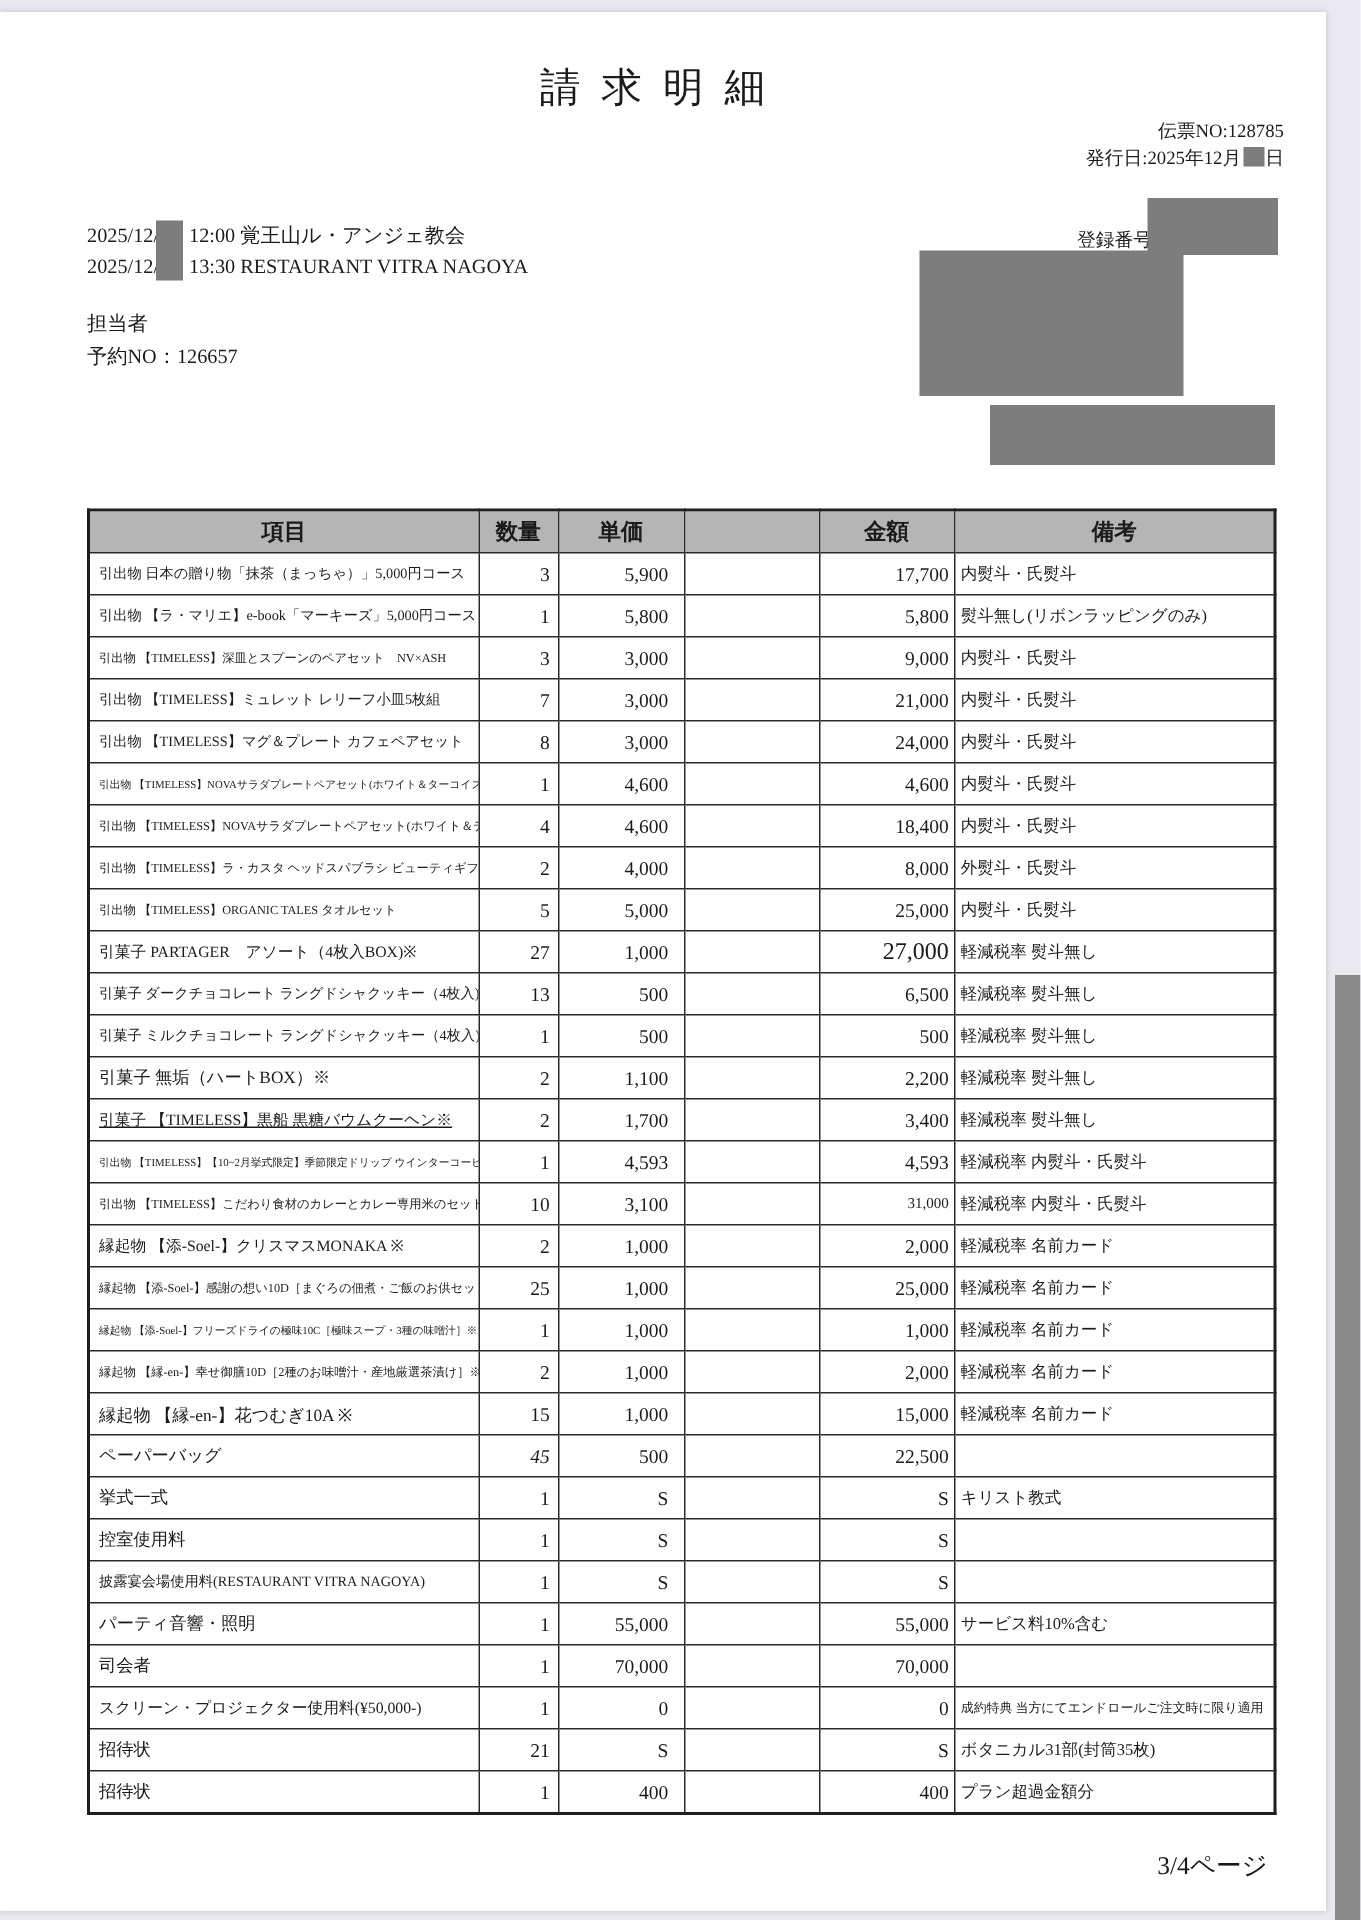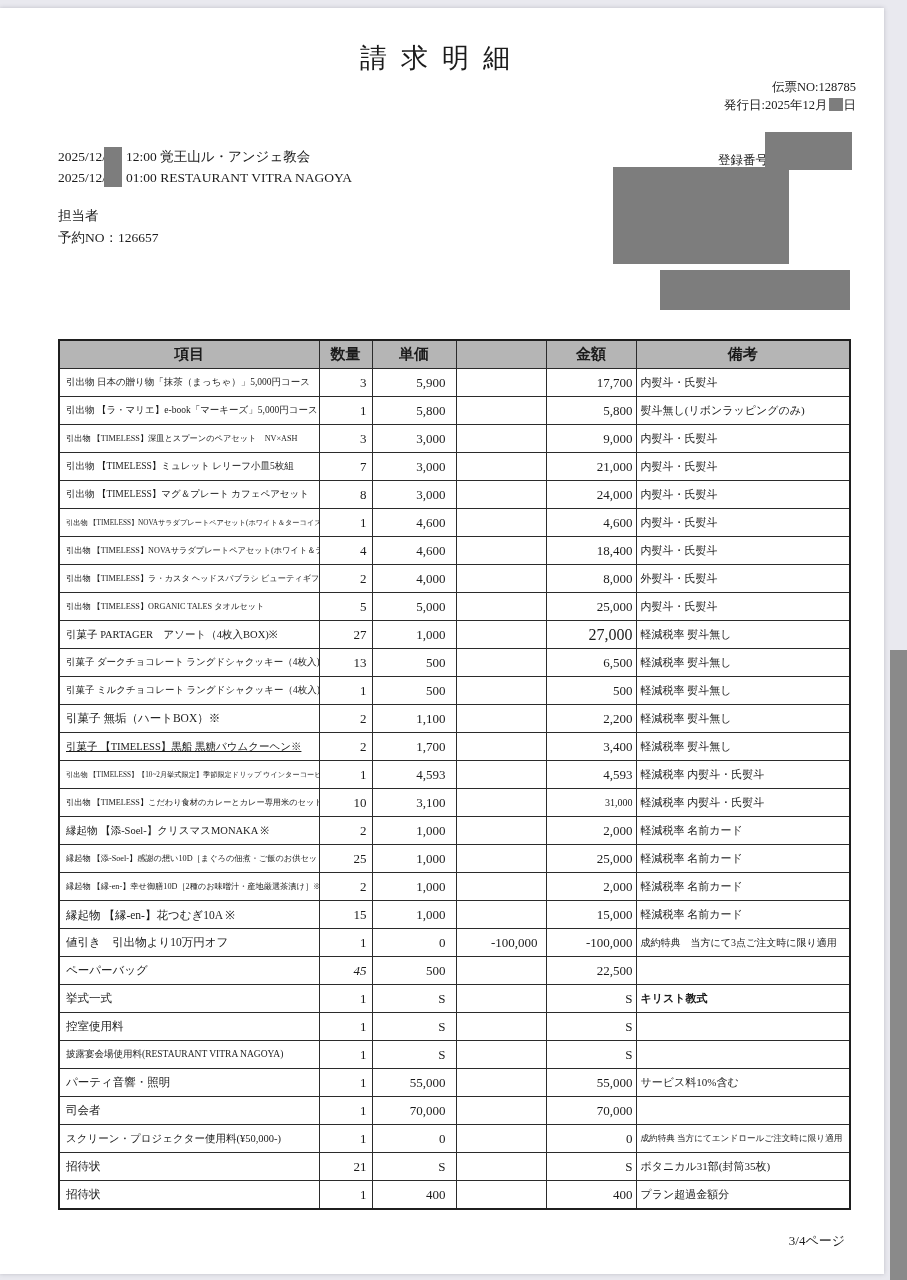--- a/index.html
+++ b/index.html
@@ -42,42 +42,42 @@
     background:var(--header-bg,#b5b5b5); height:25px;
     font-size:15px; font-weight:bold; text-align:center;
   }
   table.invoice tbody td { height:25px; }
   .td-item   { text-align:left;  padding:0 3px 0 6px; }
   .td-qty    { text-align:right; padding-right:5px; }
   .td-unit   { text-align:right; padding-right:10px; }
   .td-adj    { text-align:right; padding-right:8px; }
   .td-amount { text-align:right; padding-right:3px; }
   .td-note   { text-align:left;  padding-left:4px; }
-  .page-indicator { position:absolute; top:1224px; right:39px; font-size:13px; }
+  .page-indicator { position:absolute; top:1224px; right:39px; font-size:17px; }
   .scrollbar-thumb {
     position:absolute; left:890px; top:650px; width:17px; height:630px;
     background:var(--scrollbar,#8a8a8a);
   }
 </style>
 </head>
 <body>
 
 <div class="viewport" style="--header-bg: #b5b5b5; --redaction: #7d7d7d; --canvas-bg: #e9e9ef; --scrollbar: #8a8a8a;">
 
   <div class="page">
 
     <div class="doc-title">請求明細</div>
 
     <div class="meta-block">
       <div>伝票NO:128785</div>
       <div><span>発行日:2025年12月</span><span class="redact-xs"></span><span>日</span></div>
     </div>
 
     <div class="sched-line" style="top:140px;"><span>2025/12/</span><span class="sched-spacer"></span><span>12:00 覚王山ル・アンジェ教会</span></div>
-    <div class="sched-line" style="top:162px;"><span>2025/12/</span><span class="sched-spacer"></span><span>01:00 RESTAURANT VITRA NAGOYA</span></div>
+    <div class="sched-line" style="top:162px;"><span>2025/12/</span><span class="sched-spacer"></span><span>13:30 RESTAURANT VITRA NAGOYA</span></div>
 
     <div class="staff-line" style="top:199px;">担当者</div>
     <div class="staff-line" style="top:221px;">予約NO：126657</div>
 
     <div class="reg-label">登録番号</div>
 
     <div class="redact" style="left:104px; top:139px; width:18px; height:40px;"></div>
     <div class="redact" style="left:765px; top:124px; width:87px; height:38px;"></div>
     <div class="redact" style="left:613px; top:159px; width:176px; height:97px;"></div>
     <div class="redact" style="left:660px; top:262px; width:190px; height:40px;"></div>
@@ -240,58 +240,58 @@
           </tr>
           <tr>
             <td class="td-item" style="font-size: 8.2px;">縁起物 【添-Soel-】感謝の想い10D［まぐろの佃煮・ご飯のお供セット］※</td>
             <td class="td-qty" style="font-size: 13px;">25</td>
             <td class="td-unit" style="font-size: 13px;">1,000</td>
             <td class="td-adj" style="font-size: 13px;"></td>
             <td class="td-amount" style="font-size: 13px;">25,000</td>
             <td class="td-note" style="font-size: 11px;">軽減税率 名前カード</td>
           </tr>
           <tr>
+            <td class="td-item" style="font-size: 7.2px;">縁起物 【添-Soel-】フリーズドライの極味10C［極味スープ・3種の味噌汁］※</td>
+            <td class="td-qty" style="font-size: 13px;">1</td>
+            <td class="td-unit" style="font-size: 13px;">1,000</td>
+            <td class="td-adj" style="font-size: 13px;"></td>
+            <td class="td-amount" style="font-size: 13px;">1,000</td>
+            <td class="td-note" style="font-size: 11px;">軽減税率 名前カード</td>
+          </tr>
+          <tr>
             <td class="td-item" style="font-size: 8.2px;">縁起物 【縁-en-】幸せ御膳10D［2種のお味噌汁・産地厳選茶漬け］※</td>
             <td class="td-qty" style="font-size: 13px;">2</td>
             <td class="td-unit" style="font-size: 13px;">1,000</td>
             <td class="td-adj" style="font-size: 13px;"></td>
             <td class="td-amount" style="font-size: 13px;">2,000</td>
             <td class="td-note" style="font-size: 11px;">軽減税率 名前カード</td>
           </tr>
           <tr>
             <td class="td-item" style="font-size: 11.5px;">縁起物 【縁-en-】花つむぎ10A ※</td>
             <td class="td-qty" style="font-size: 13px;">15</td>
             <td class="td-unit" style="font-size: 13px;">1,000</td>
             <td class="td-adj" style="font-size: 13px;"></td>
             <td class="td-amount" style="font-size: 13px;">15,000</td>
             <td class="td-note" style="font-size: 11px;">軽減税率 名前カード</td>
-          </tr>
-          <tr>
-            <td class="td-item" style="font-size: 11.5px;">値引き　引出物より10万円オフ</td>
-            <td class="td-qty" style="font-size: 13px;">1</td>
-            <td class="td-unit" style="font-size: 13px;">0</td>
-            <td class="td-adj" style="font-size: 13px;">-100,000</td>
-            <td class="td-amount" style="font-size: 13px;">-100,000</td>
-            <td class="td-note" style="font-size: 10px;">成約特典　当方にて3点ご注文時に限り適用</td>
           </tr>
           <tr>
             <td class="td-item" style="font-size: 11.5px;">ペーパーバッグ</td>
             <td class="td-qty" style="font-size: 13px; font-style: italic;">45</td>
             <td class="td-unit" style="font-size: 13px;">500</td>
             <td class="td-adj" style="font-size: 13px;"></td>
             <td class="td-amount" style="font-size: 13px;">22,500</td>
             <td class="td-note" style="font-size: 11px;"></td>
           </tr>
           <tr>
             <td class="td-item" style="font-size: 11.5px;">挙式一式</td>
             <td class="td-qty" style="font-size: 13px;">1</td>
             <td class="td-unit" style="font-size: 13px;">S</td>
             <td class="td-adj" style="font-size: 13px;"></td>
             <td class="td-amount" style="font-size: 13px;">S</td>
-            <td class="td-note" style="font-size: 11px; font-weight: bold;">キリスト教式</td>
+            <td class="td-note" style="font-size: 11px;">キリスト教式</td>
           </tr>
           <tr>
             <td class="td-item" style="font-size: 11.5px;">控室使用料</td>
             <td class="td-qty" style="font-size: 13px;">1</td>
             <td class="td-unit" style="font-size: 13px;">S</td>
             <td class="td-adj" style="font-size: 13px;"></td>
             <td class="td-amount" style="font-size: 13px;">S</td>
             <td class="td-note" style="font-size: 11px;"></td>
           </tr>
           <tr>

